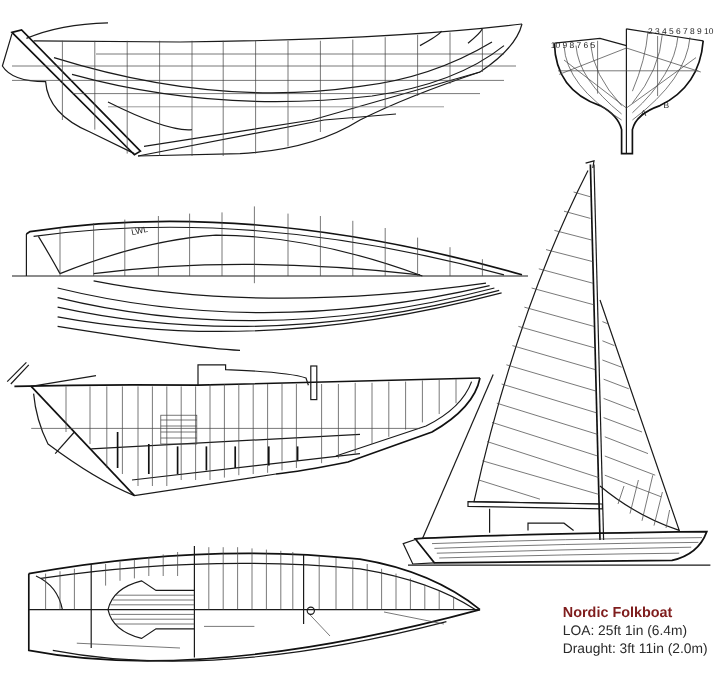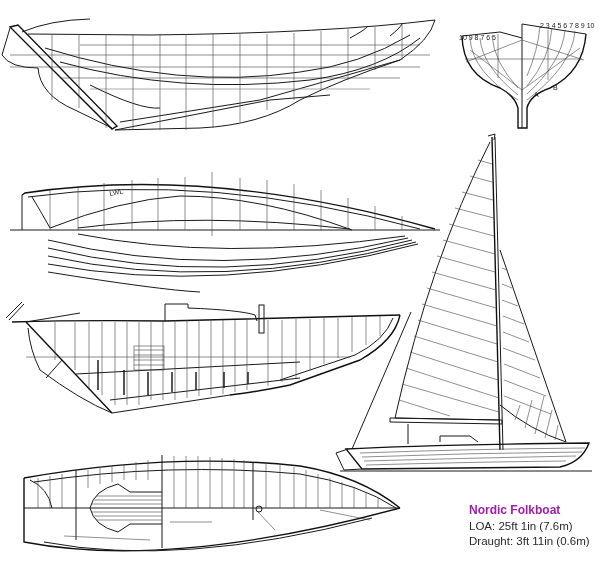--- a/index.html
+++ b/index.html
@@ -11,21 +11,21 @@
     }
     svg.drawing { position: absolute; left: 0; top: 0; }
     .ln { fill: none; stroke: #1a1a1a; stroke-width: 1; }
     .ln2 { fill: none; stroke: #111; stroke-width: 1.4; }
     .lt { fill: none; stroke: #444; stroke-width: 0.6; }
     .lg { fill: none; stroke: #888; stroke-width: 0.7; }
     .caption {
       position: absolute; left: 469px; top: 503px;
       color: #2a2a2a; font-size: 11.5px; line-height: 15.5px;
     }
-    .caption .title { font-weight: bold; color: #a21caf; font-size: 12px; }
+    .caption .title { font-weight: bold; color: #7f1d1d; font-size: 12px; }
     .lbl { font-family: "Liberation Sans", sans-serif; font-size: 7px; fill: #222; }
   </style>
 </head>
 <body>
 
 <svg class="drawing" width="600" height="582" viewBox="0 0 600 582">
 
   <g>
 
     <path class="ln" d="M22,32 Q50,20 90,19"></path>
@@ -329,15 +329,15 @@
       <line x1="342" y1="482" x2="342" y2="508"></line>
       <line x1="354" y1="487" x2="354" y2="508"></line>
       <line x1="366" y1="492" x2="366" y2="508"></line>
       <line x1="378" y1="498" x2="378" y2="508"></line>
     </g>
   </g>
 </svg>
 
 <div class="caption">
   <div class="title">Nordic Folkboat</div>
-  <div>LOA: 25ft 1in (7.6m)</div>
-  <div>Draught: 3ft 11in (0.6m)</div>
+  <div>LOA: 25ft 1in (6.4m)</div>
+  <div>Draught: 3ft 11in (2.0m)</div>
 </div>
 
 </body></html>

